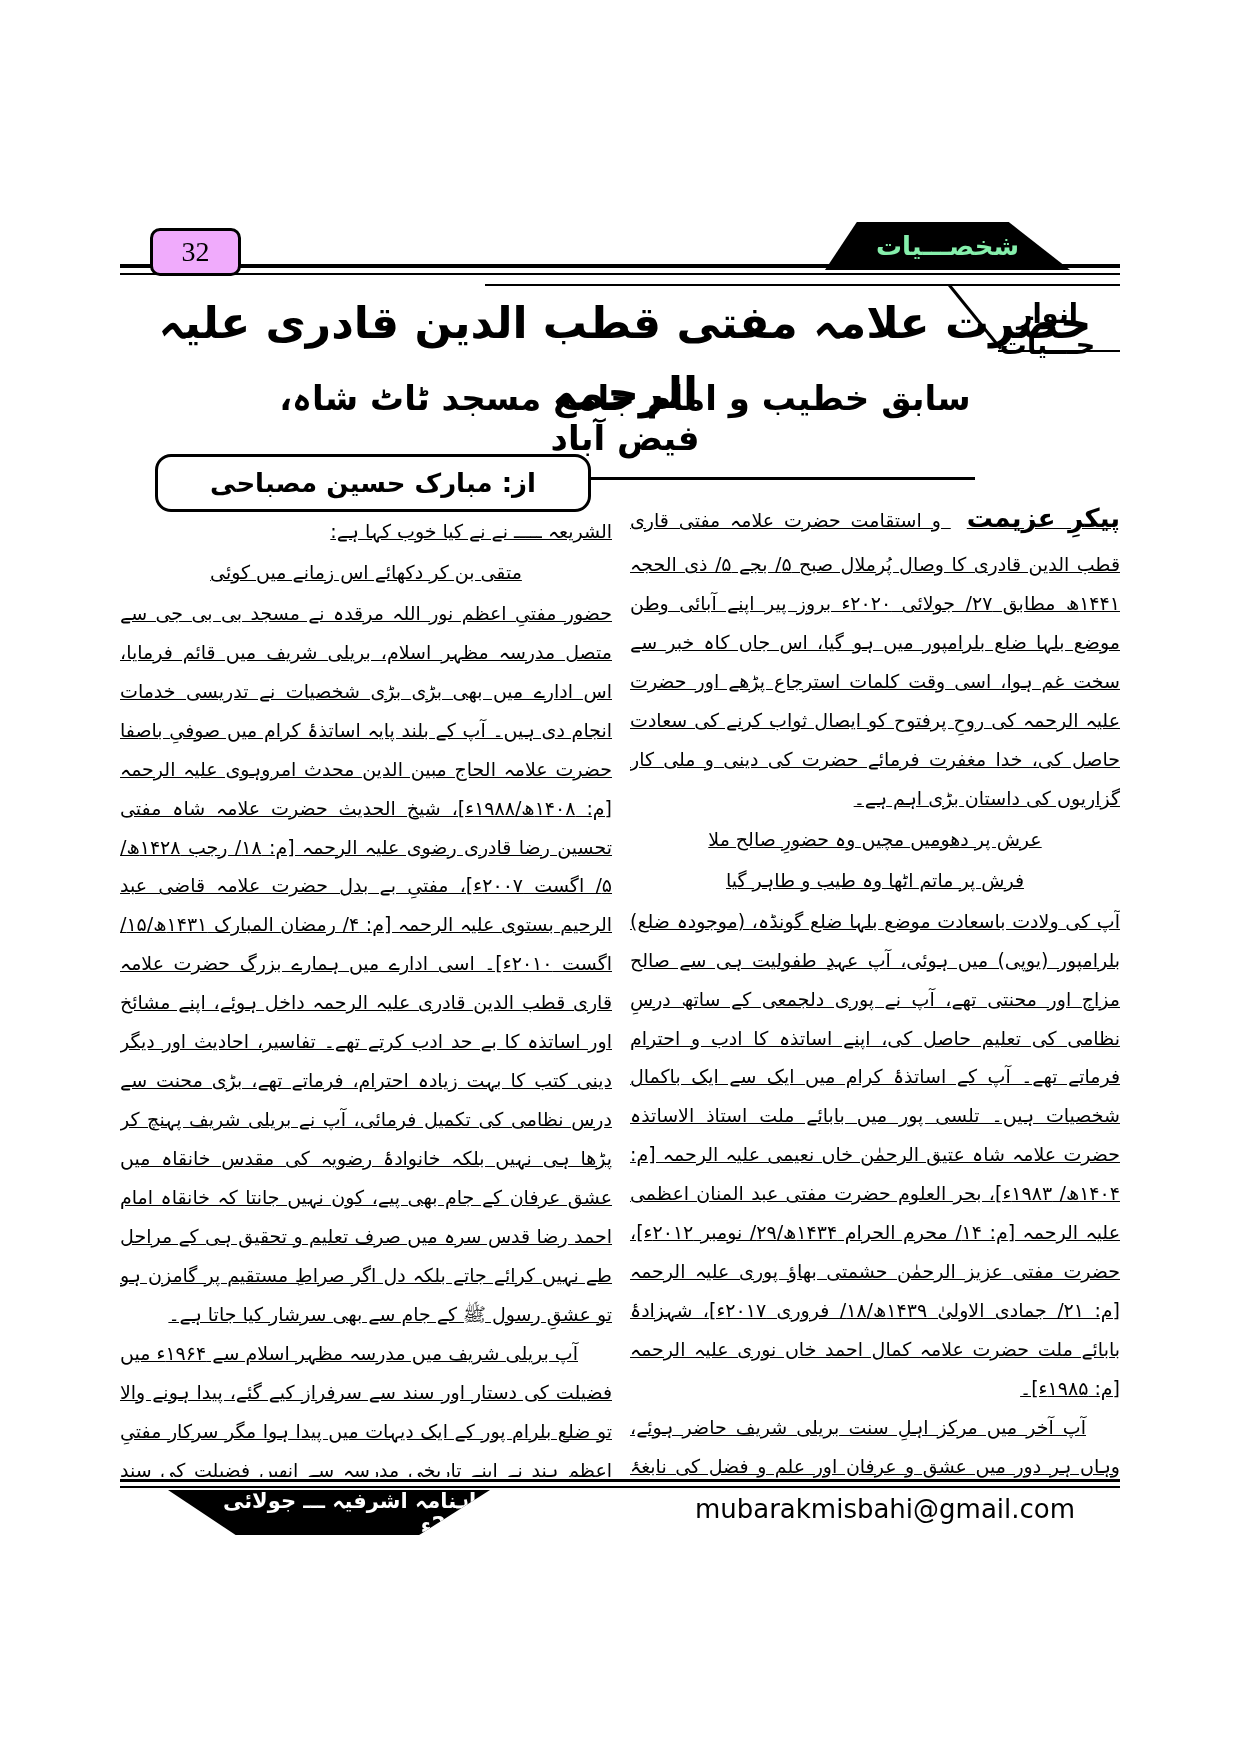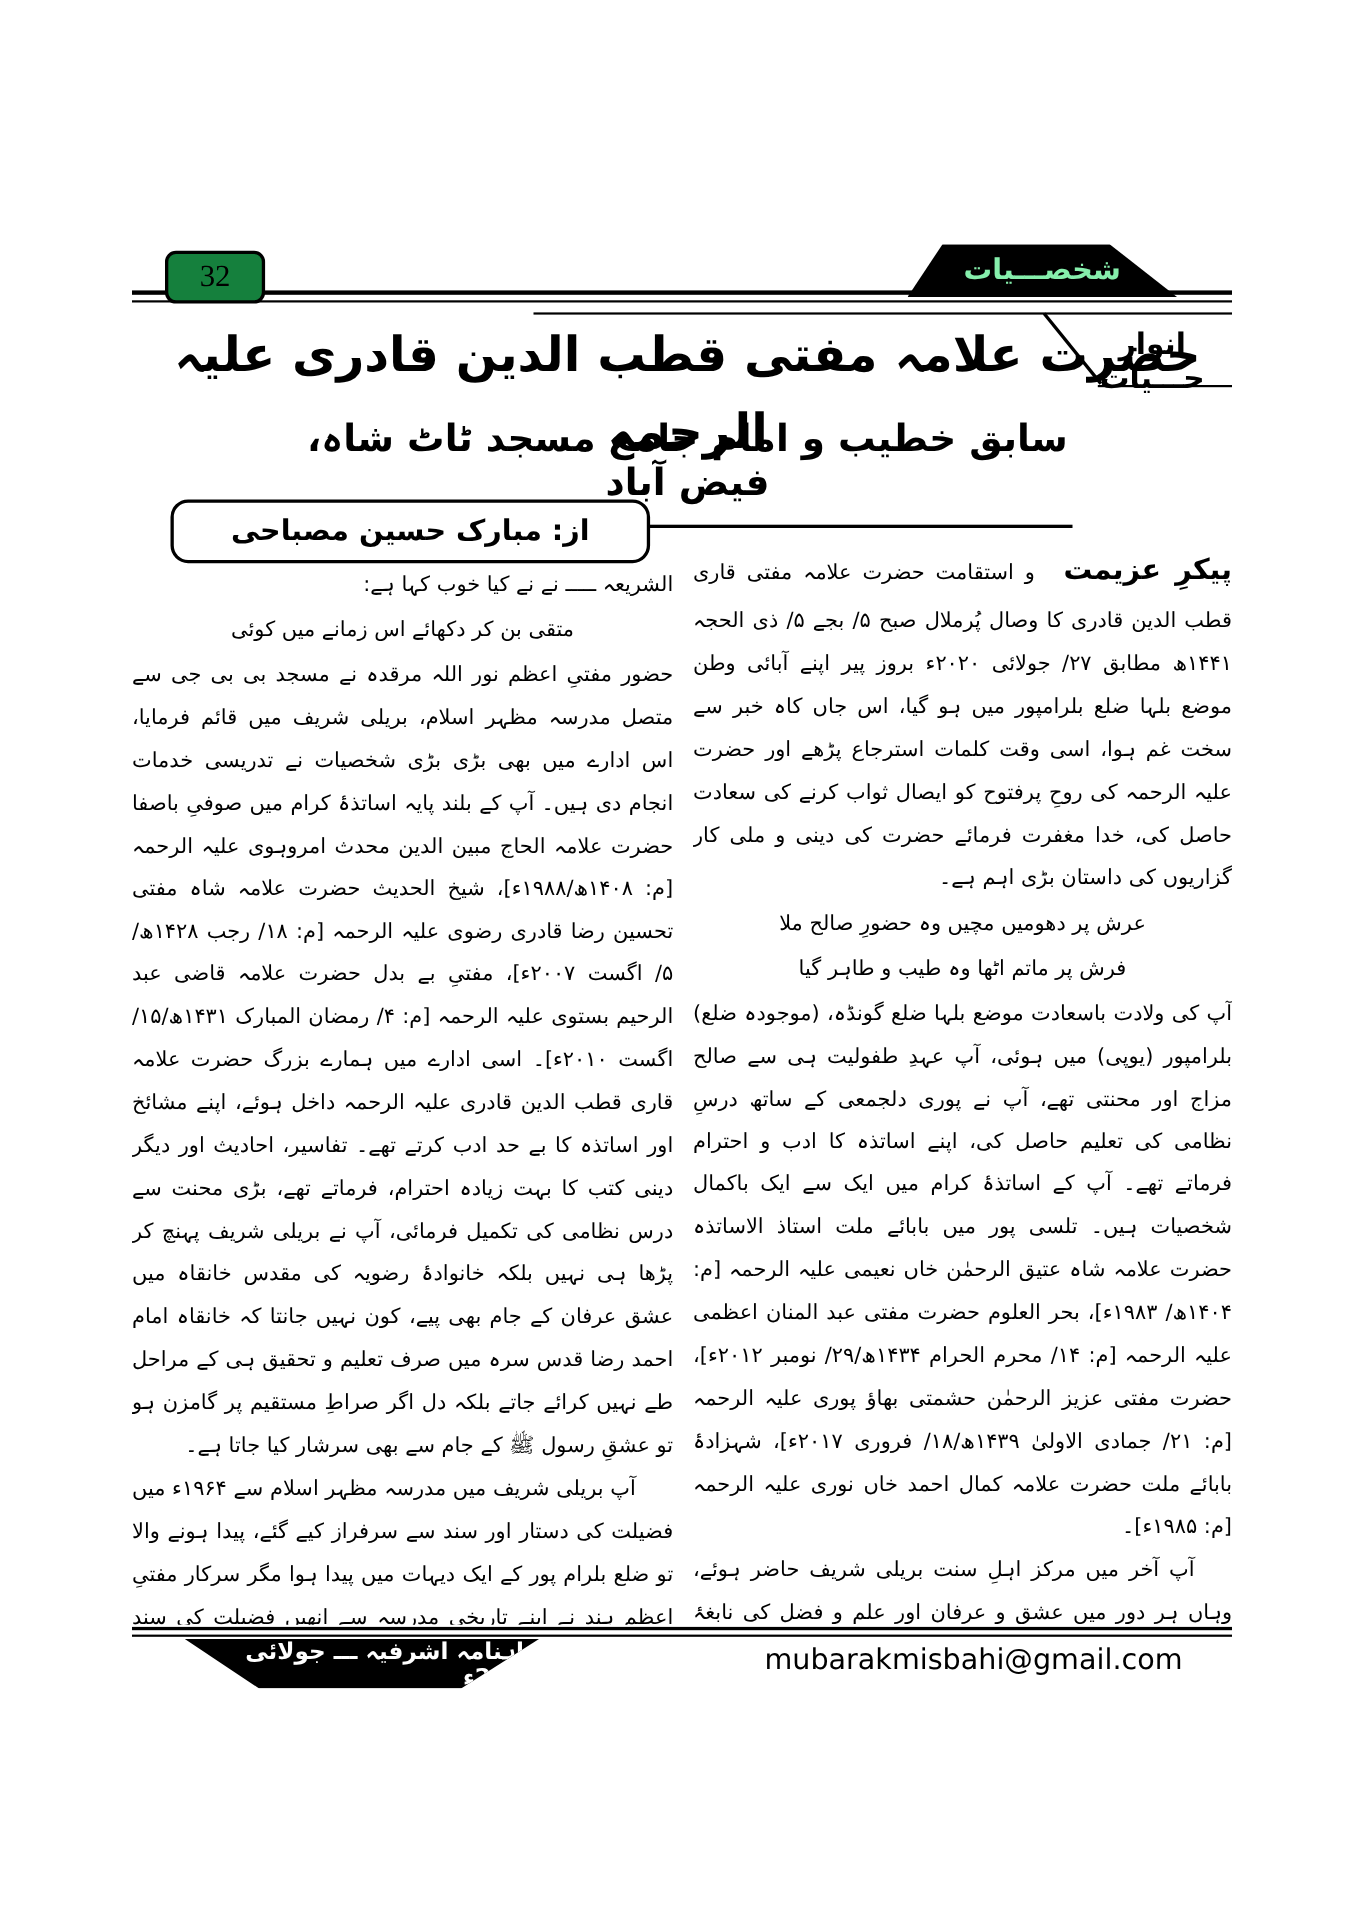--- a/index.html
+++ b/index.html
@@ -7,21 +7,21 @@
     width:1240px;height:1754px;
     background:#ffffff;color:#000;
     font-family:"DejaVu Sans",sans-serif;
     position:relative;overflow:hidden;
   }
   .abs{position:absolute;}
 
   
   .page-num-box{
     left:150px;top:228px;width:85px;height:42px;
-    border:3px solid #000;border-radius:10px;background:#15803d;
+    border:3px solid #000;border-radius:10px;background:#f0abfc;
     font-family:"Liberation Serif",serif;font-size:28px;
     display:flex;align-items:center;justify-content:center;
     z-index:3;
   }
   .rule-a{left:120px;top:264px;width:1000px;height:4px;background:#000;}
   .rule-b{left:120px;top:273px;width:1000px;height:2px;background:#000;}
   .section-banner{
     left:825px;top:222px;width:245px;height:48px;background:#000;
     clip-path:polygon(13% 0,75% 0,100% 100%,0 100%);
     color:#86efac;font-size:26px;font-weight:bold;
@@ -51,20 +51,21 @@
     font-size:26px;font-weight:bold;direction:rtl;
     display:flex;align-items:center;justify-content:center;z-index:2;
   }
   .byline-line{left:585px;top:477px;width:390px;height:3px;background:#000;}
 
   
   .col{
     direction:rtl;text-align:justify;
     font-size:19px;line-height:2.05;
     overflow:hidden;
+    text-decoration:underline;
   }
   .col-right{left:630px;top:492px;width:490px;height:990px;}
   .col-left{left:120px;top:512px;width:492px;height:965px;}
   .lead-in{font-size:26px;font-weight:bold;margin-left:16px;}
   .verse{text-align:center;margin:2px 0;}
   .sec-heading{font-size:24px;font-weight:bold;text-align:center;margin:6px 0 2px 0;}
   p.body-para{margin:0;}
   p.indent{text-indent:34px;}
 
   

